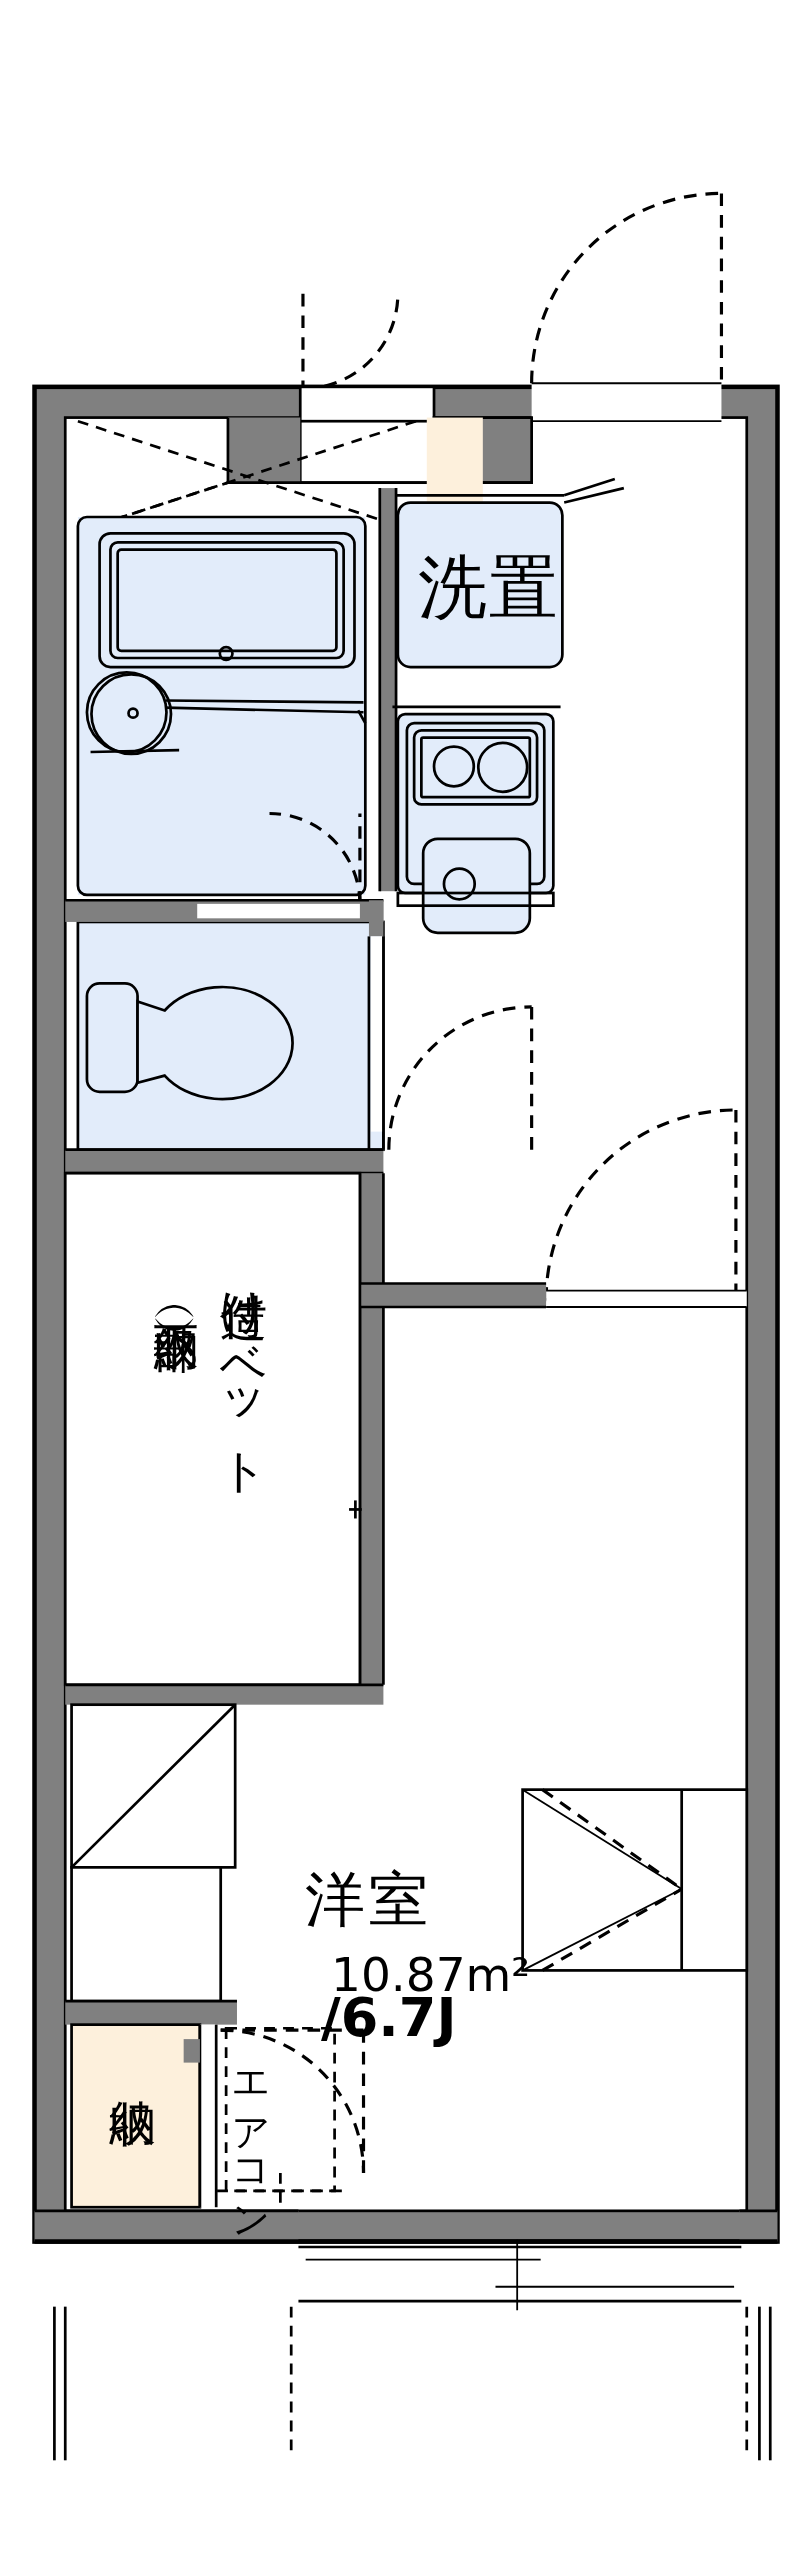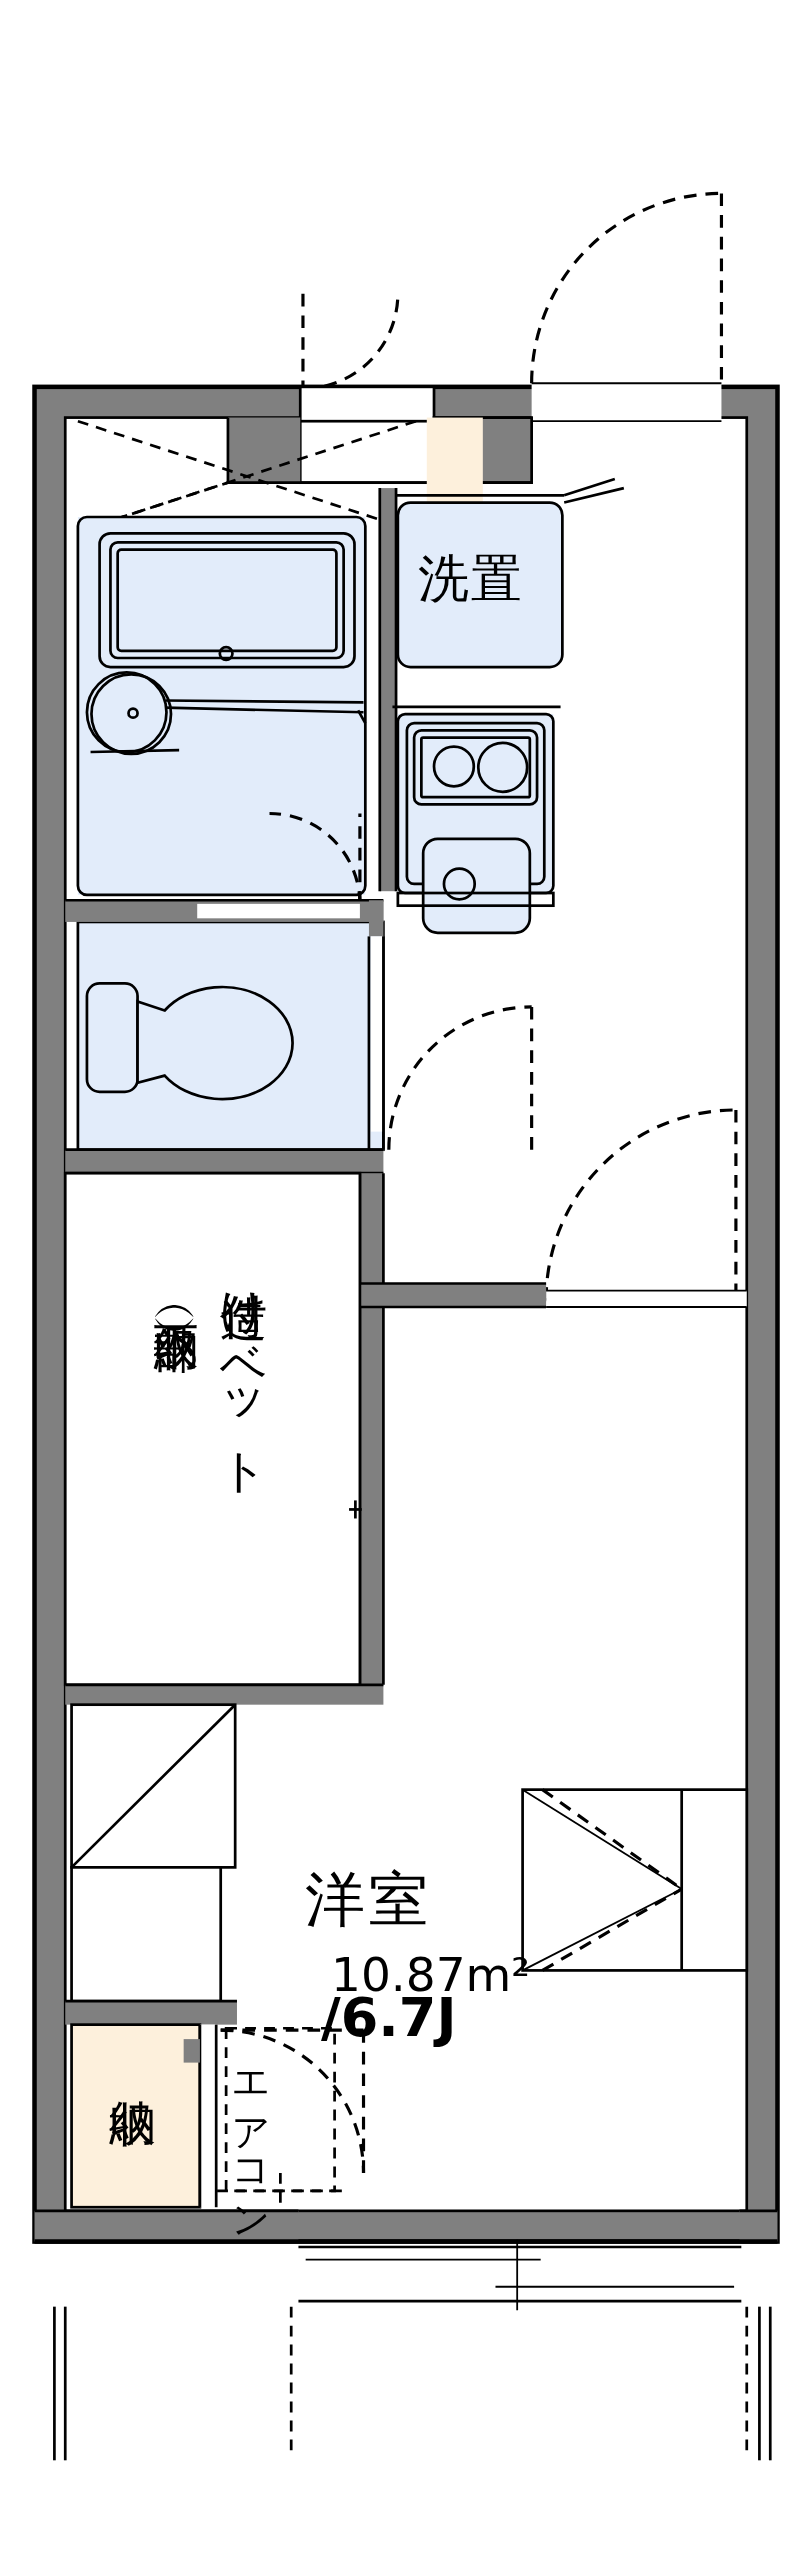--- a/index.html
+++ b/index.html
@@ -305,21 +305,21 @@
     <g>
       <path class="wall-fill" d="M 38,2446 L 330,2446 L 330,2480 L 38,2480 Z"></path>
       <path class="wall-fill" d="M 818,2446 L 860,2446 L 860,2480 L 818,2480 Z"></path>
       <line class="wall-stroke" x1="38" y1="2480" x2="860" y2="2480"></line>
       <line class="thin" x1="38" y1="2446" x2="330" y2="2446"></line>
       <line class="thin" x1="818" y1="2446" x2="860" y2="2446"></line>
     </g>
 
   </svg>
 
-  <div class="label-div" style="left:418px; top:553px; font-size:51px; letter-spacing:1.8px;">洗置</div>
+  <div class="label-div" style="left:418px; top:553px; font-size:69px; letter-spacing:1.8px;">洗置</div>
 
   <div class="vtext" style="left:221px; top:1258px; font-size:47px;">造付けベット</div>
 
   <div class="vtext" style="left:154px; top:1291px; font-size:45px;">（下部収納）</div>
 
   <div class="label-div" style="left:305px; top:1869px; font-size:60px; letter-spacing:3.6px;">洋室</div>
 
   <div class="label-div" style="left:287px; top:1951px; font-size:47px;margin-left:44px;">10.87m²</div>
 
   <div class="label-div" style="left:321px; top:1991px; font-size:54px;font-weight:bold;">/6.7J</div>

